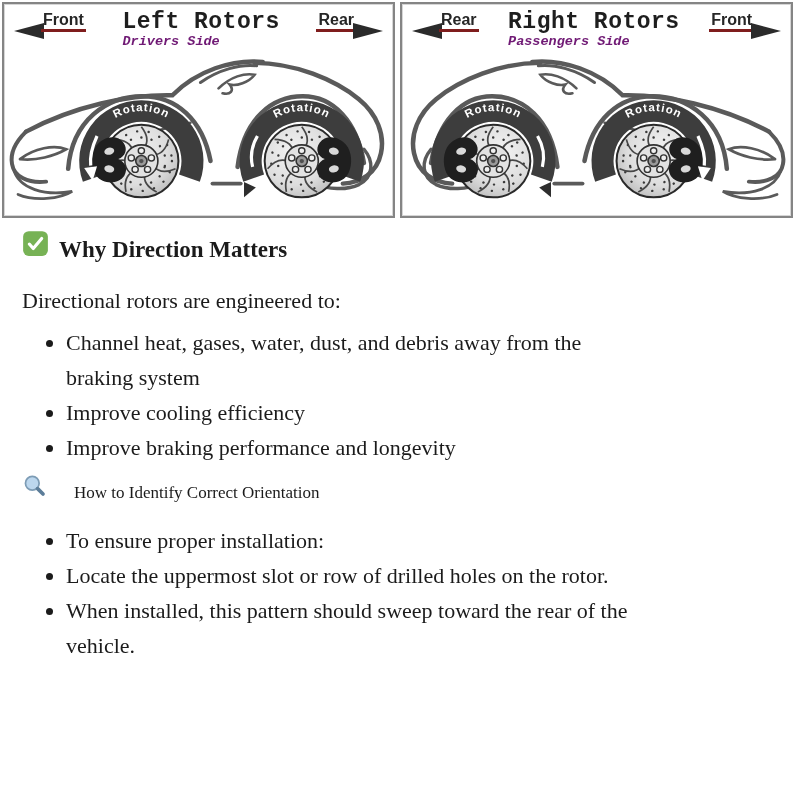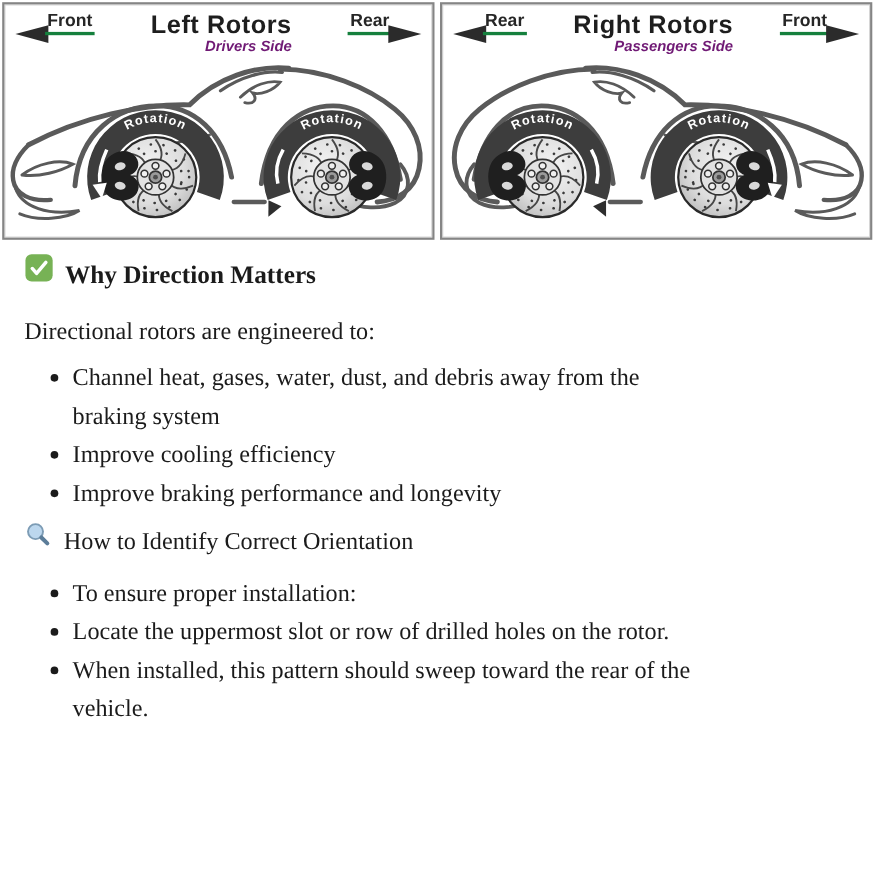--- a/index.html
+++ b/index.html
@@ -10,41 +10,41 @@
   .diagram { display:flex; gap:5px; padding:2px 3px 0 2px; }
   .panel { position:relative; width:393px; height:216px;
     border:2px solid #858585; box-shadow: inset 0 0 0 1px #d6d6d6; background:#fff; }
   .car-svg { position:absolute; left:0; top:0; width:100%; height:100%; }
 
   .panel-header { position:absolute; left:0; top:0; width:100%; z-index:2;
     display:flex; justify-content:space-between; align-items:flex-start;
     padding:7px 10px 0 10px; font-family:"Liberation Sans", sans-serif; }
   .dir { display:flex; align-items:flex-end; }
   .dir-label { font-weight:bold; font-size:16px; color:#262626;
-    border-bottom:3px solid #15803d; padding:0 2px 1px 2px; line-height:17px; }
+    border-bottom:3px solid #7f1d1d; padding:0 2px 1px 2px; line-height:17px; }
   .tri { width:0; height:0; border-top:8px solid transparent; border-bottom:8px solid transparent; }
   .tri-left  { border-right:30px solid #2b2b2b; margin-bottom:-7px; margin-right:-3px; }
   .tri-right { border-left:30px solid #2b2b2b;  margin-bottom:-7px; margin-left:-3px; }
-  .titles { text-align:right; margin-top:-1px; }
+  .titles { text-align:left; margin-top:-1px;font-family:Liberation Mono, monospace; }
   .panel-title { font-size:23px; font-weight:bold; color:#1e1e1e; line-height:24px; letter-spacing:0.5px; }
   .panel-subtitle { font-size:13.5px; font-weight:bold; font-style:italic; color:#701a75; line-height:15px; }
 
   .rot-text { fill:#ffffff; font-family:"Liberation Sans", sans-serif;
     font-size:11.5px; font-weight:bold; letter-spacing:1px; }
   .tail-w { stroke:#ffffff; stroke-width:3.2; fill:none; }
   .head-w { fill:#ffffff; }
   .head-d { fill:#2e2e2e; }
 
   
   .content { padding:12px 30px 0 22px; font-size:22px; line-height:35px; }
   .content p { white-space:pre-line; }
   .intro { margin-bottom:13px; }
   h3.why { font-size:23px; line-height:38px; margin-bottom:14px; display:flex; align-items:flex-end; }
-  h3.how { font-size:22px; font-weight:normal; line-height:38px; margin:6px 0 10px 0;
-    display:flex; align-items:center; }
+  h3.how { font-size:17px; font-weight:normal; line-height:38px; margin:6px 0 10px 0;
+    display:flex; align-items:center;gap:16px; }
   .emoji { flex:0 0 auto; margin-right:10px; display:inline-block; }
   .why-intro { margin-bottom:7px; }
   ul { list-style:disc outside; padding-left:44px; margin:0 0 8px 0; }
   li { white-space:pre-line; line-height:35px; }
 </style>
 </head>
 <body>
 
 <svg width="0" height="0" style="position:absolute" aria-hidden="true">
   <defs>

